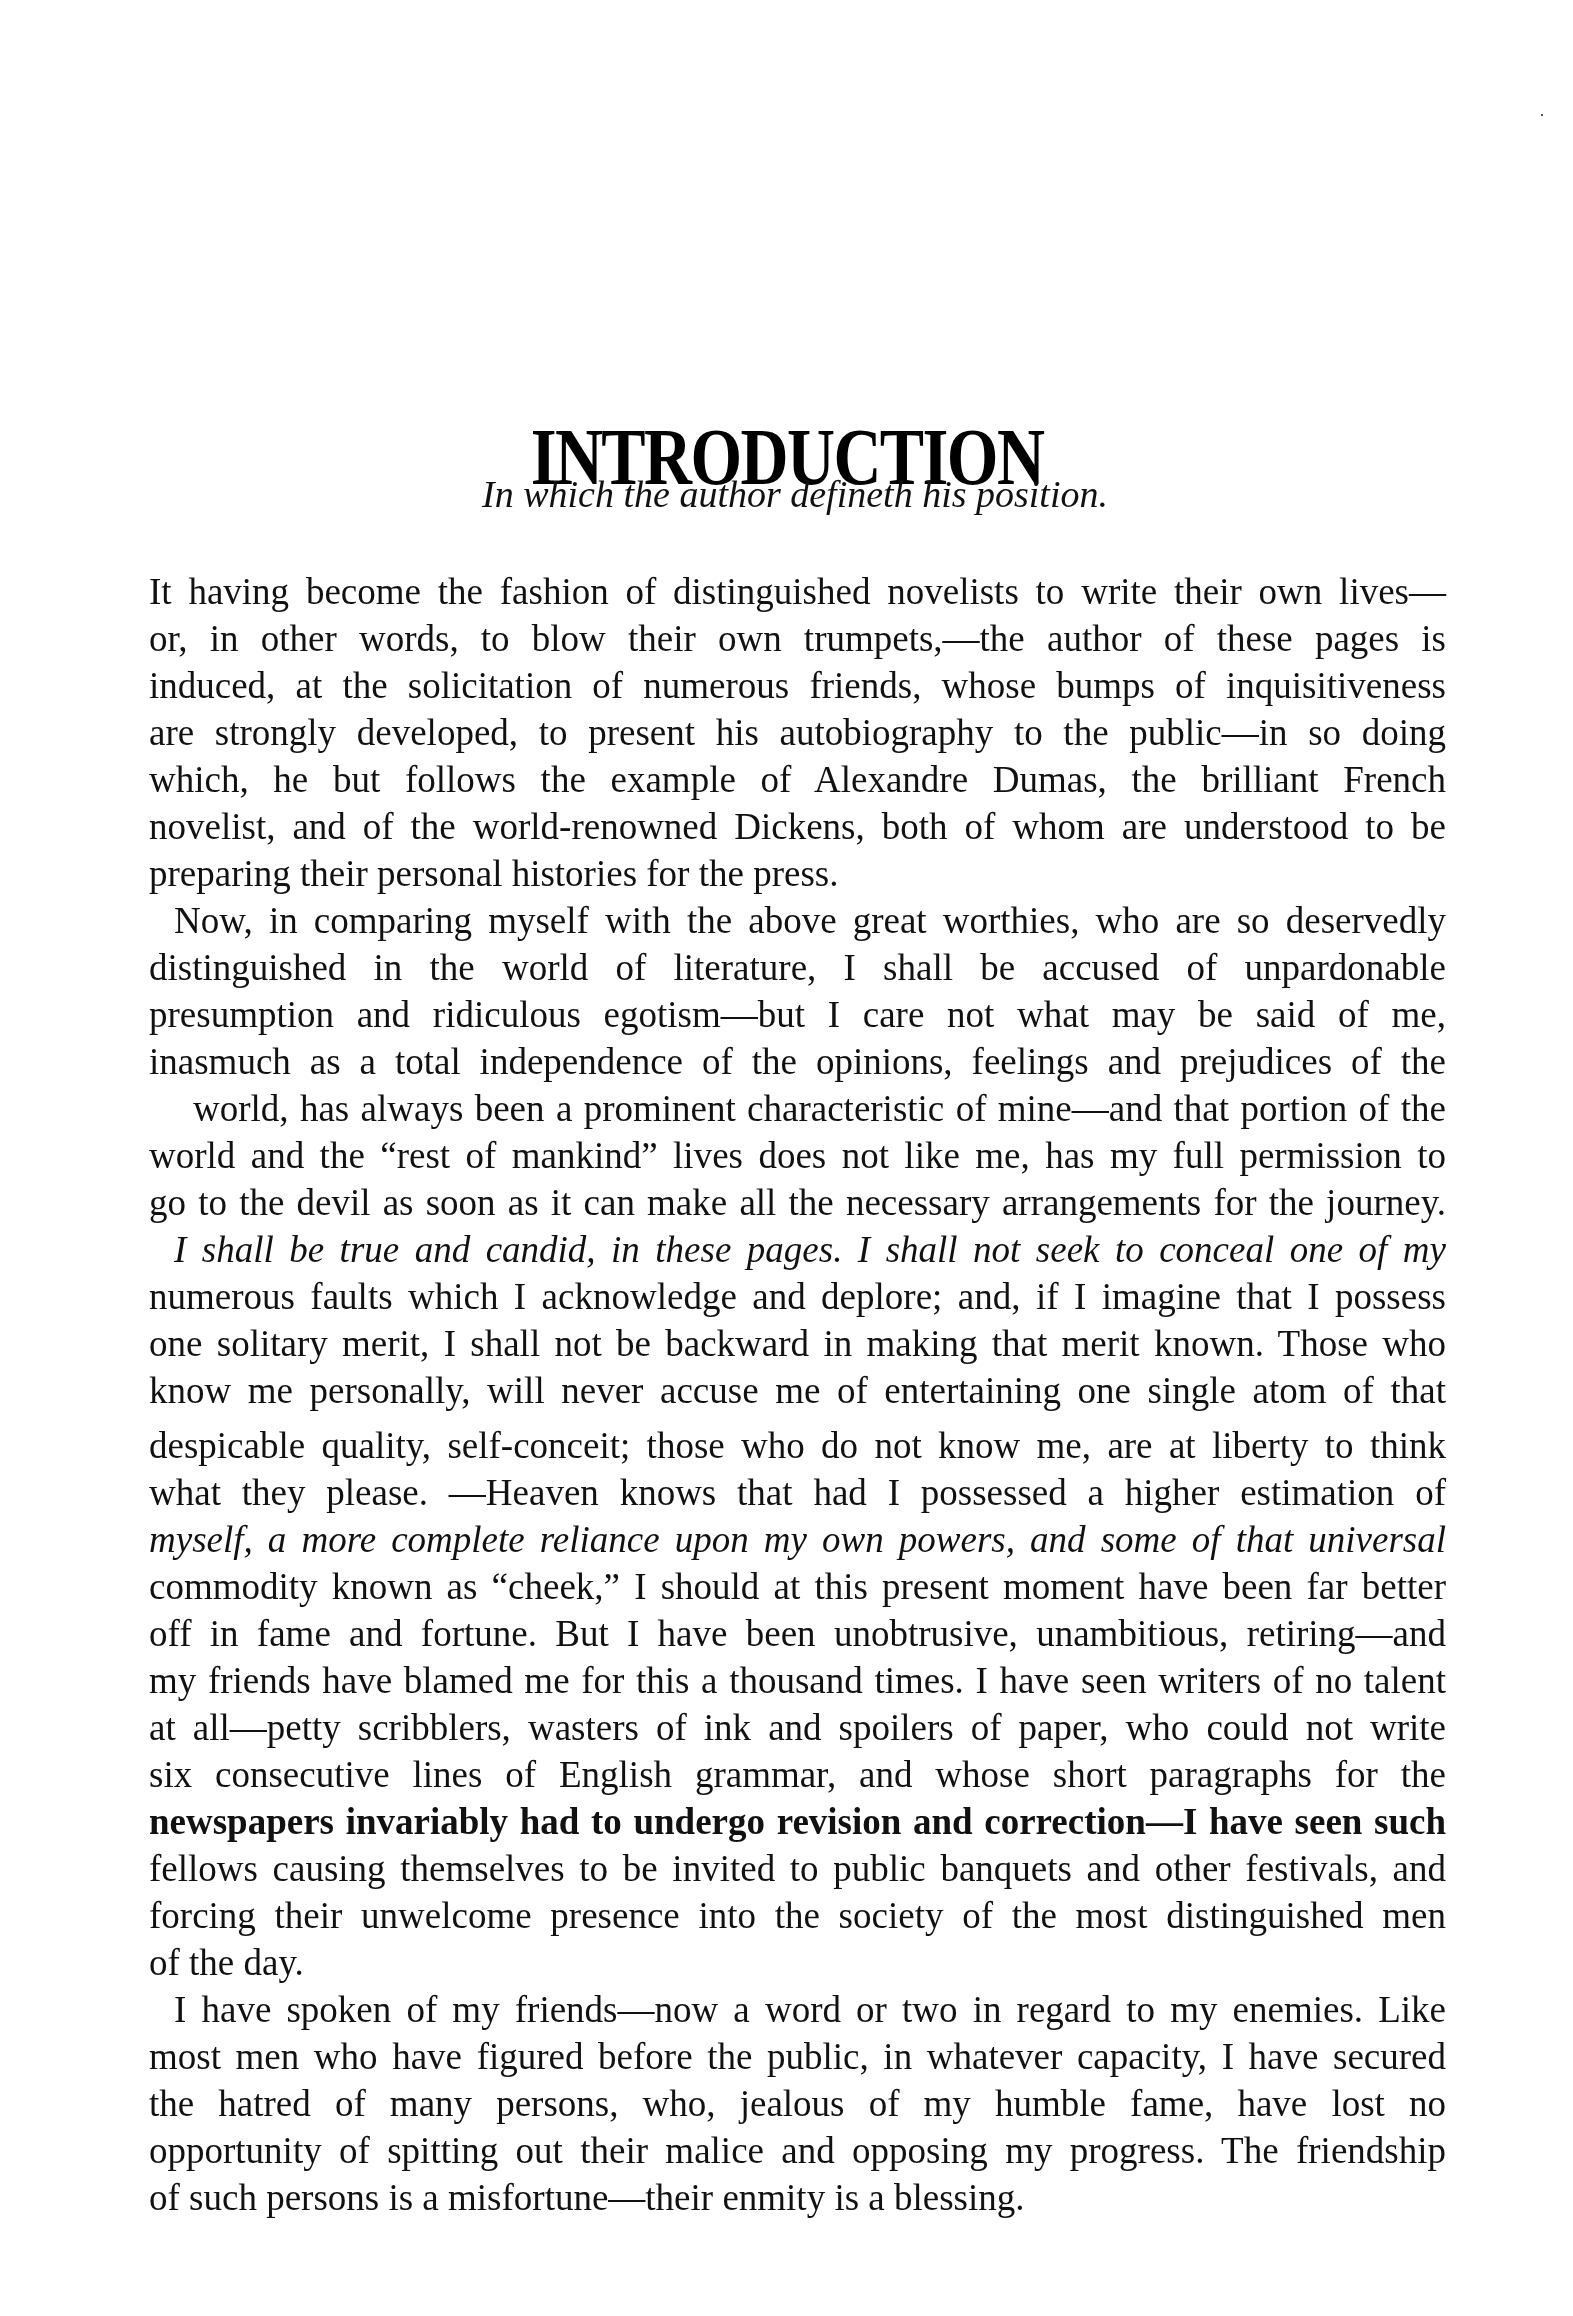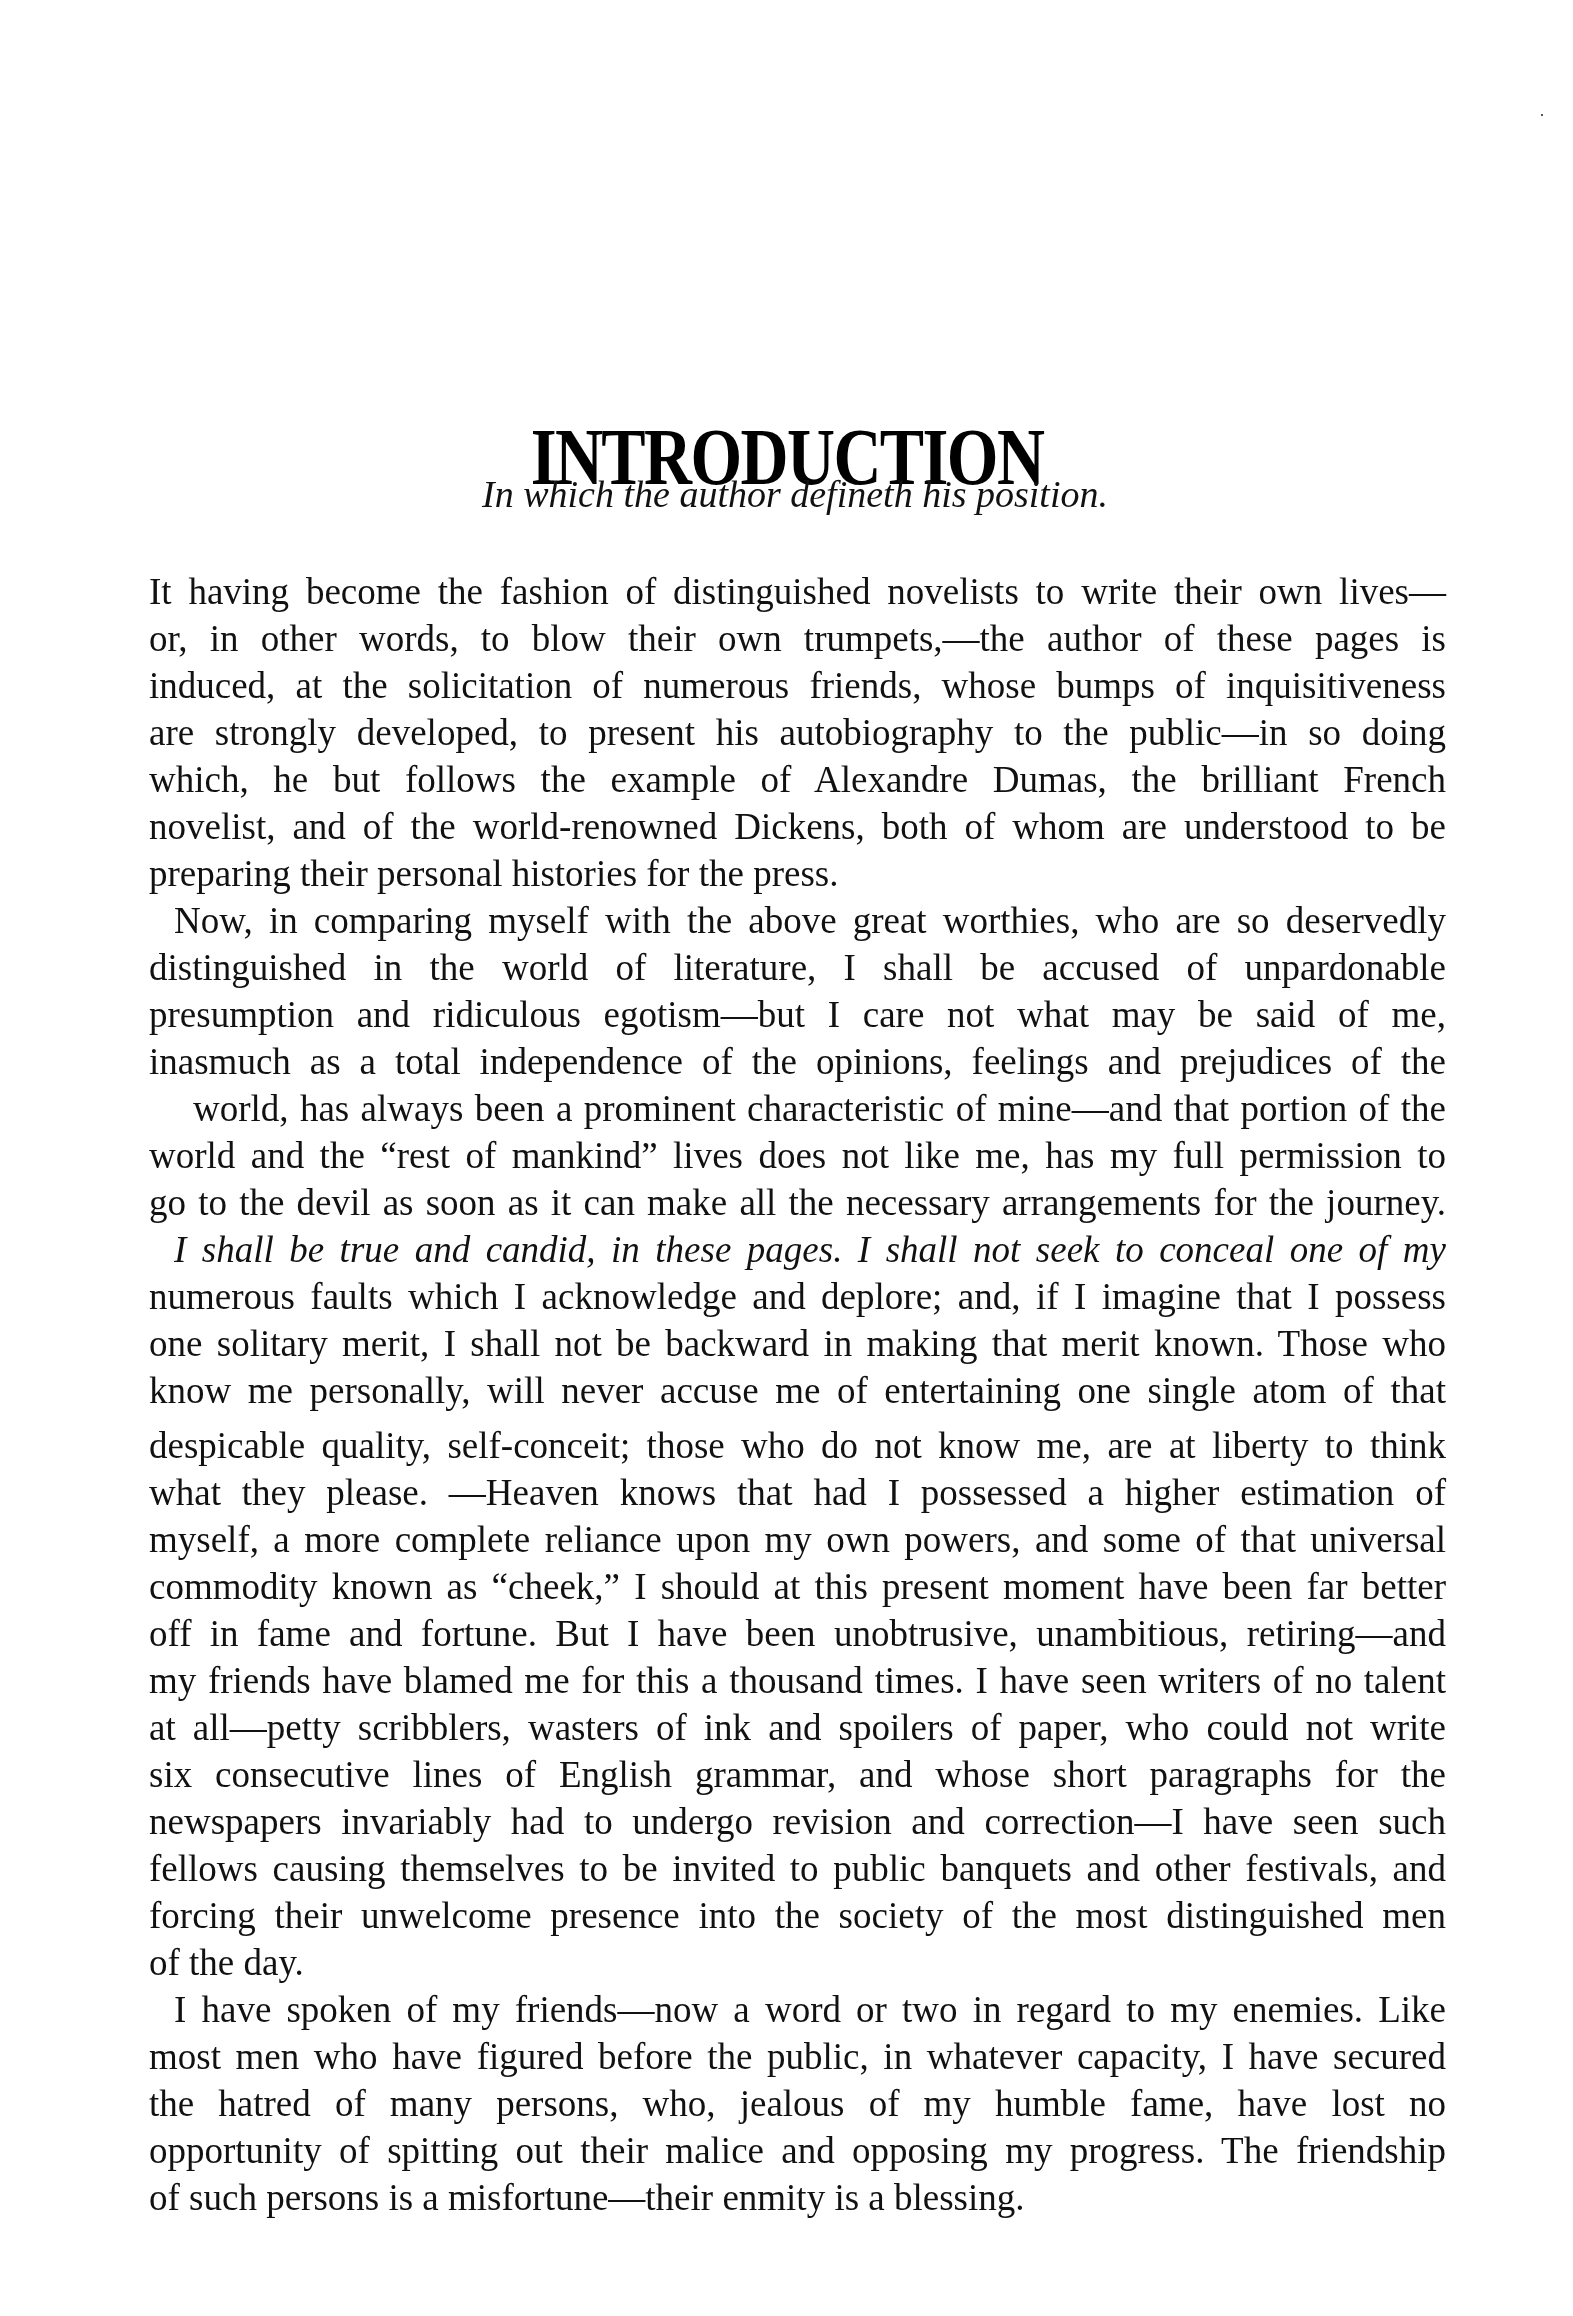--- a/index.html
+++ b/index.html
@@ -70,27 +70,27 @@
     <span class="line" style="white-space: nowrap;">world and the “rest of mankind” lives does not like me, has my full permission to</span>
     <span class="line" style="white-space: nowrap;">go to the devil as soon as it can make all the necessary arrangements for the journey.</span>
   </div>
   <div class="paragraph">
     <span class="line indent it" style="white-space: nowrap;">I shall be true and candid, in these pages. I shall not seek to conceal one of my</span>
     <span class="line" style="white-space: nowrap;">numerous faults which I acknowledge and deplore; and, if I imagine that I possess</span>
     <span class="line" style="white-space: nowrap;">one solitary merit, I shall not be backward in making that merit known. Those who</span>
     <span class="line" style="white-space: nowrap;">know me personally, will never accuse me of entertaining one single atom of that</span>
     <span class="line" style="white-space: nowrap; margin-top: 8px;">despicable quality, self-conceit; those who do not know me, are at liberty to think</span>
     <span class="line" style="white-space: nowrap;">what they please. —Heaven knows that had I possessed a higher estimation of</span>
-    <span class="line" style="white-space: nowrap;">myself, a more complete reliance upon my own powers, and some of that universal</span>
+    <span class="line" style="white-space: nowrap; font-style: italic;">myself, a more complete reliance upon my own powers, and some of that universal</span>
     <span class="line" style="white-space: nowrap;">commodity known as “cheek,” I should at this present moment have been far better</span>
     <span class="line" style="white-space: nowrap;">off in fame and fortune. But I have been unobtrusive, unambitious, retiring—and</span>
     <span class="line" style="white-space: nowrap;">my friends have blamed me for this a thousand times. I have seen writers of no talent</span>
     <span class="line" style="white-space: nowrap;">at all—petty scribblers, wasters of ink and spoilers of paper, who could not write</span>
     <span class="line" style="white-space: nowrap;">six consecutive lines of English grammar, and whose short paragraphs for the</span>
-    <span class="line" style="white-space: nowrap;">newspapers invariably had to undergo revision and correction—I have seen such</span>
+    <span class="line" style="white-space: nowrap; font-weight: bold;">newspapers invariably had to undergo revision and correction—I have seen such</span>
     <span class="line" style="white-space: nowrap;">fellows causing themselves to be invited to public banquets and other festivals, and</span>
     <span class="line" style="white-space: nowrap;">forcing their unwelcome presence into the society of the most distinguished men</span>
     <span class="line last" style="white-space: nowrap;">of the day.</span>
   </div>
   <div class="paragraph">
     <span class="line indent" style="white-space: nowrap;">I have spoken of my friends—now a word or two in regard to my enemies. Like</span>
     <span class="line" style="white-space: nowrap;">most men who have figured before the public, in whatever capacity, I have secured</span>
     <span class="line" style="white-space: nowrap;">the hatred of many persons, who, jealous of my humble fame, have lost no</span>
     <span class="line" style="white-space: nowrap;">opportunity of spitting out their malice and opposing my progress. The friendship</span>
     <span class="line last" style="white-space: nowrap;">of such persons is a misfortune—their enmity is a blessing.</span>

